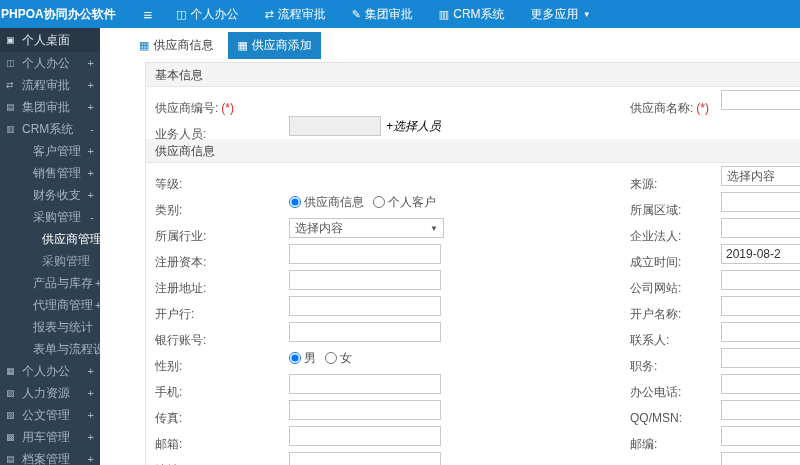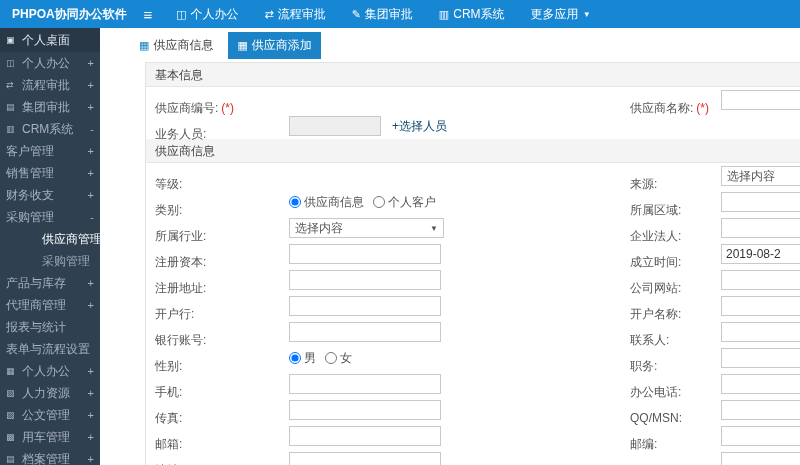--- a/index.html
+++ b/index.html
@@ -1,33 +1,33 @@
 <!DOCTYPE html>
 <html><head>
 <meta charset="utf-8">
 <style>
   *{margin:0;padding:0;box-sizing:border-box;}
   html,body{width:800px;height:465px;overflow:hidden;}
   body{font-family:"Liberation Sans","DejaVu Sans",sans-serif;font-size:12px;color:#333;background:#fff;position:relative;}
 
   
   .topbar{position:absolute;top:0;left:0;width:800px;height:28px;background:#1786d3;color:#fff;display:flex;align-items:center;z-index:5;}
-  .brand{width:133px;padding-left:12px;font-weight:bold;font-size:12px;white-space:nowrap;}
+  .brand{width:133px;padding-left:1px;font-weight:bold;font-size:12px;white-space:nowrap;}
   .hamburger{width:30px;text-align:center;font-size:15px;cursor:pointer;}
   .topnav{display:flex;align-items:center;height:100%;}
   .tn-item{display:flex;align-items:center;gap:4px;padding:0 13px;height:100%;cursor:pointer;white-space:nowrap;}
   .tn-icon{font-size:11px;}
   .tn-arrow{font-size:9px;margin-left:2px;}
 
   
   .sidebar{position:absolute;top:28px;left:0;width:100px;height:437px;background:#2f4050;overflow:hidden;z-index:4;}
   .sb-item{display:flex;align-items:center;height:22px;padding:0 6px;color:#a7b1c2;cursor:pointer;white-space:nowrap;}
   .sb-item.sb-header{background:#293846;color:#dde4ec;height:24px;}
   .sb-icon{width:13px;font-size:9px;margin-right:3px;flex:none;}
-  .lvl1{padding-left:6px;}
+  .lvl1{padding-left:33px;}
   .lvl2{padding-left:42px;color:#9aa5b5;}
   .sb-item.active,.sb-item.active .sb-label{color:#fff;}
   .sb-expand{margin-left:auto;font-size:11px;padding-left:2px;}
 
   
   .main{position:absolute;top:28px;left:100px;width:700px;height:437px;background:#fff;overflow:hidden;}
   .tabbar{height:34px;display:flex;align-items:center;padding-left:30px;gap:6px;}
   .tab{display:flex;align-items:center;gap:4px;padding:5px 9px;cursor:pointer;color:#444;}
   .tab .tab-icon{color:#1c84c6;font-size:11px;}
   .tab.active{background:#1c84c6;color:#fff;}
@@ -38,21 +38,21 @@
   .form-row{display:flex;height:26px;align-items:center;}
   .cell{display:flex;align-items:center;height:100%;min-width:0;}
   .cell.left{width:475px;flex:none;}
   .cell.right{flex:1;}
   .flabel{width:143px;padding-left:9px;flex:none;color:#555;white-space:nowrap;margin-top:16px;}
   .cell.right .flabel{width:100px;}
   .req{color:#e02b2b;margin-left:3px;}
   .fctrl{display:flex;align-items:center;white-space:nowrap;}
   input.txt{height:20px;border:1px solid #c9c9c9;padding:0 4px;font-size:12px;font-family:inherit;width:152px;background:#fff;color:#333;}
   input.txt.muted{width:92px;background:#eee;}
-  .flink{color:#0c4a6e;margin-left:11px;cursor:pointer;text-decoration:none;}
+  .flink{color:#000000;margin-left:5px;cursor:pointer;text-decoration:none;font-style:italic;}
   .radio-opt{display:inline-flex;align-items:center;margin-right:9px;cursor:pointer;color:#555;}
   .radio-opt input{margin-right:3px;width:12px;height:12px;}
   .sel{width:155px;height:20px;border:1px solid #c9c9c9;display:flex;align-items:center;justify-content:space-between;padding:0 5px;background:#fff;cursor:pointer;color:#555;}
   .sel-arrow{font-size:8px;color:#555;}
 </style>
 </head>
 <body>
 
 <div class="topbar">
   <div class="brand">PHPOA协同办公软件</div>

